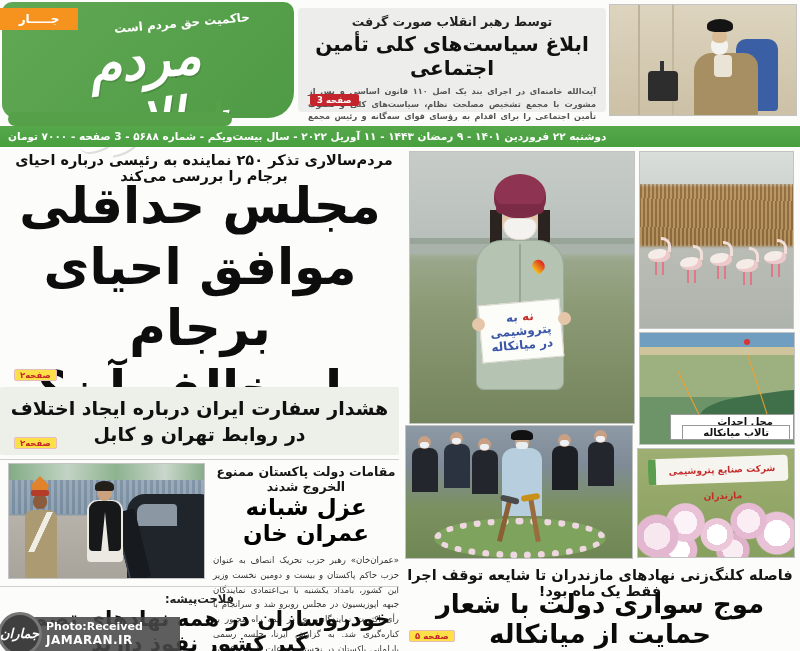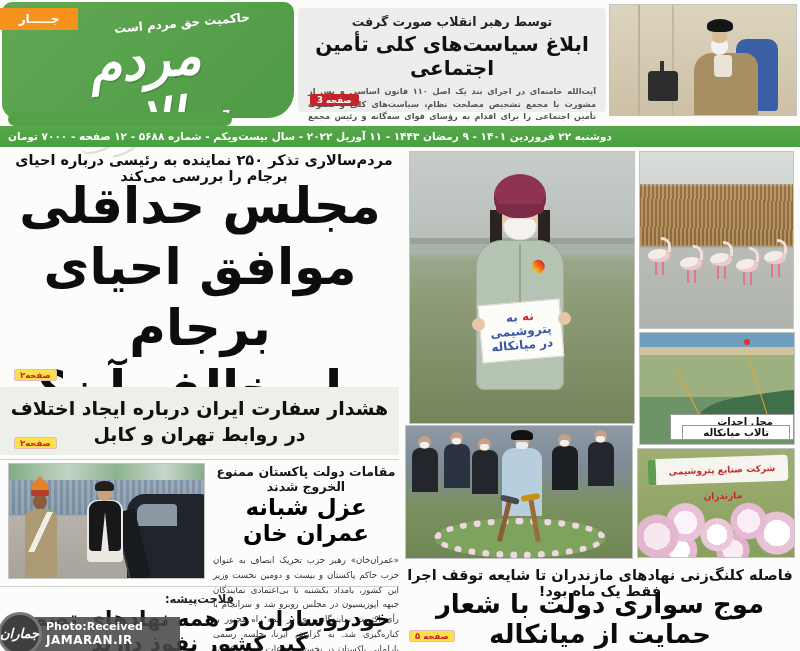--- a/index.html
+++ b/index.html
@@ -192,21 +192,21 @@
     <div class="abs kh-lamp"></div>
     <div class="abs kh-chair"></div>
     <div class="abs kh-robe"></div>
     <div class="abs kh-collar"></div>
     <div class="abs kh-beard"></div>
     <div class="abs kh-face"></div>
     <div class="abs kh-turban"></div>
   </div>
 
   <div class="abs datebar">
-    <span>دوشنبه ۲۲ فروردین ۱۴۰۱ - ۹ رمضان ۱۴۴۳ - ۱۱ آوریل ۲۰۲۲ - سال بیست‌ویکم - شماره ۵۶۸۸ - ۱۲ صفحه - ۷۰۰۰ تومان</span>
+    <span>دوشنبه ۲۲ فروردین ۱۴۰۱ - ۹ رمضان ۱۴۴۳ - ۱۱ آوریل ۲۰۲۲ - سال بیست‌ویکم - شماره ۵۶۸۸ - 3 صفحه - ۷۰۰۰ تومان</span>
   </div>
 
   <div class="abs lead-kicker rtl">مردم‌سالاری تذکر ۲۵۰ نماینده به رئیسی درباره احیای برجام را بررسی می‌کند</div>
   <div class="abs lead-head rtl">
     <div>مجلس حداقلی</div>
     <div>موافق احیای برجام</div>
     <div>یا مخالف آن؟</div>
   </div>
   <span class="abs ptag lead-tag">صفحه۲</span>
 

